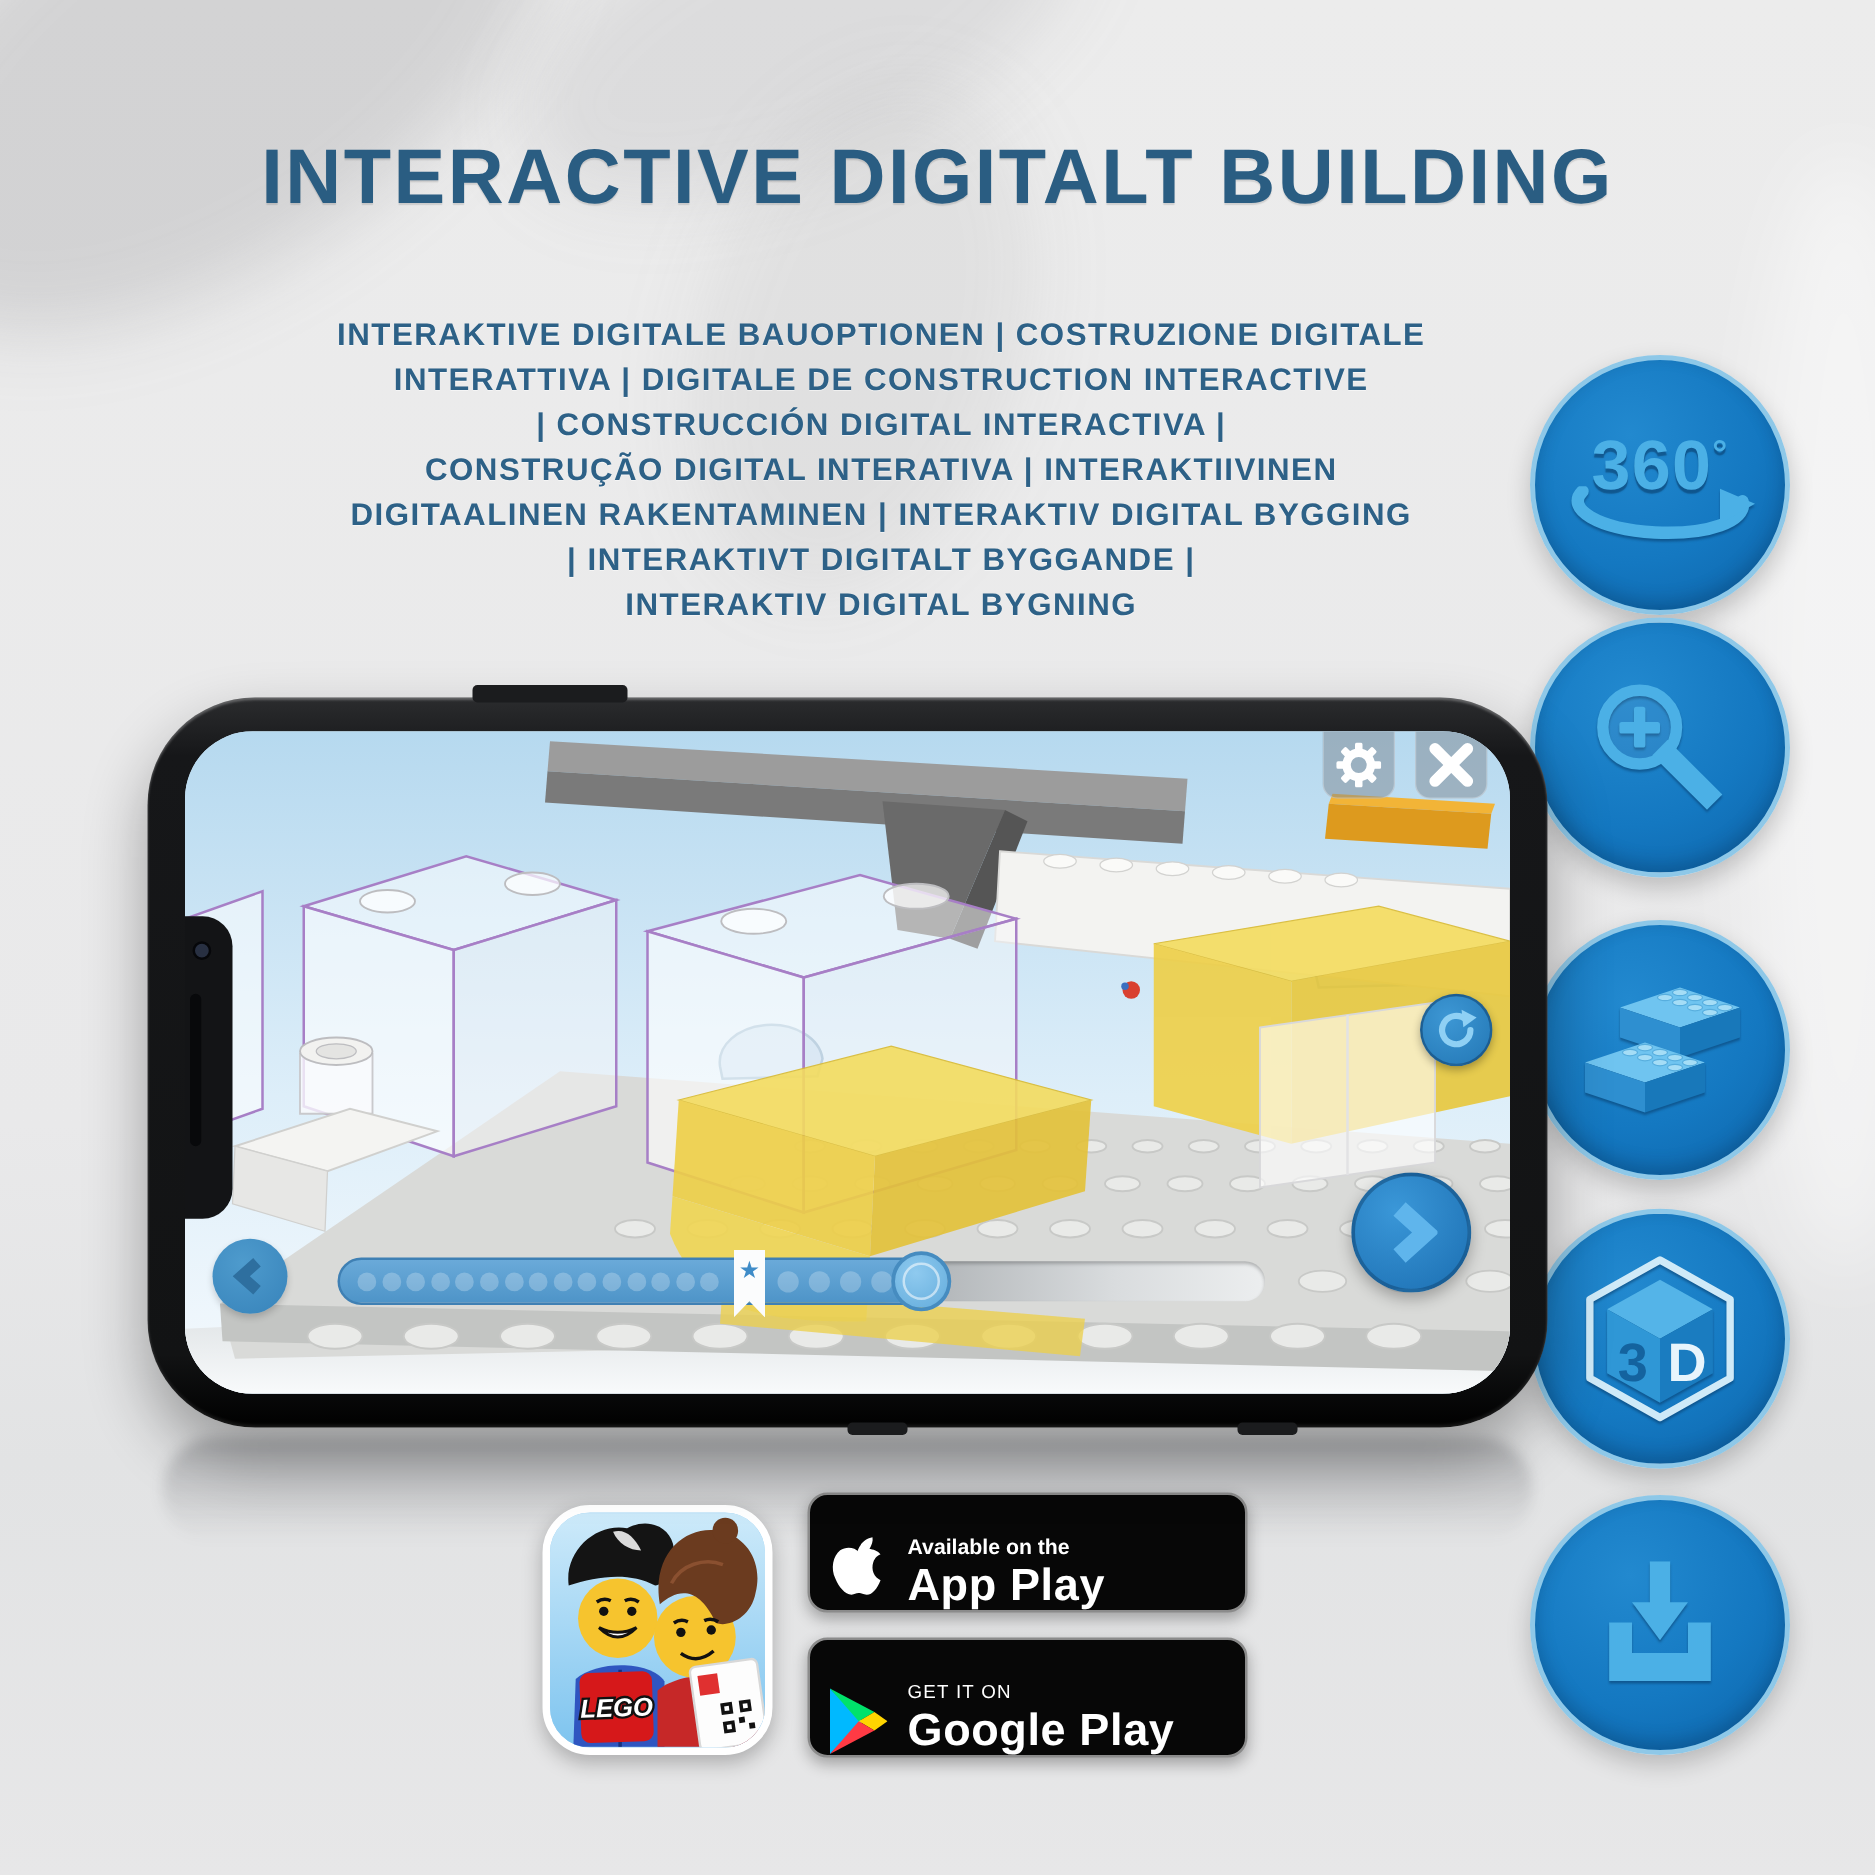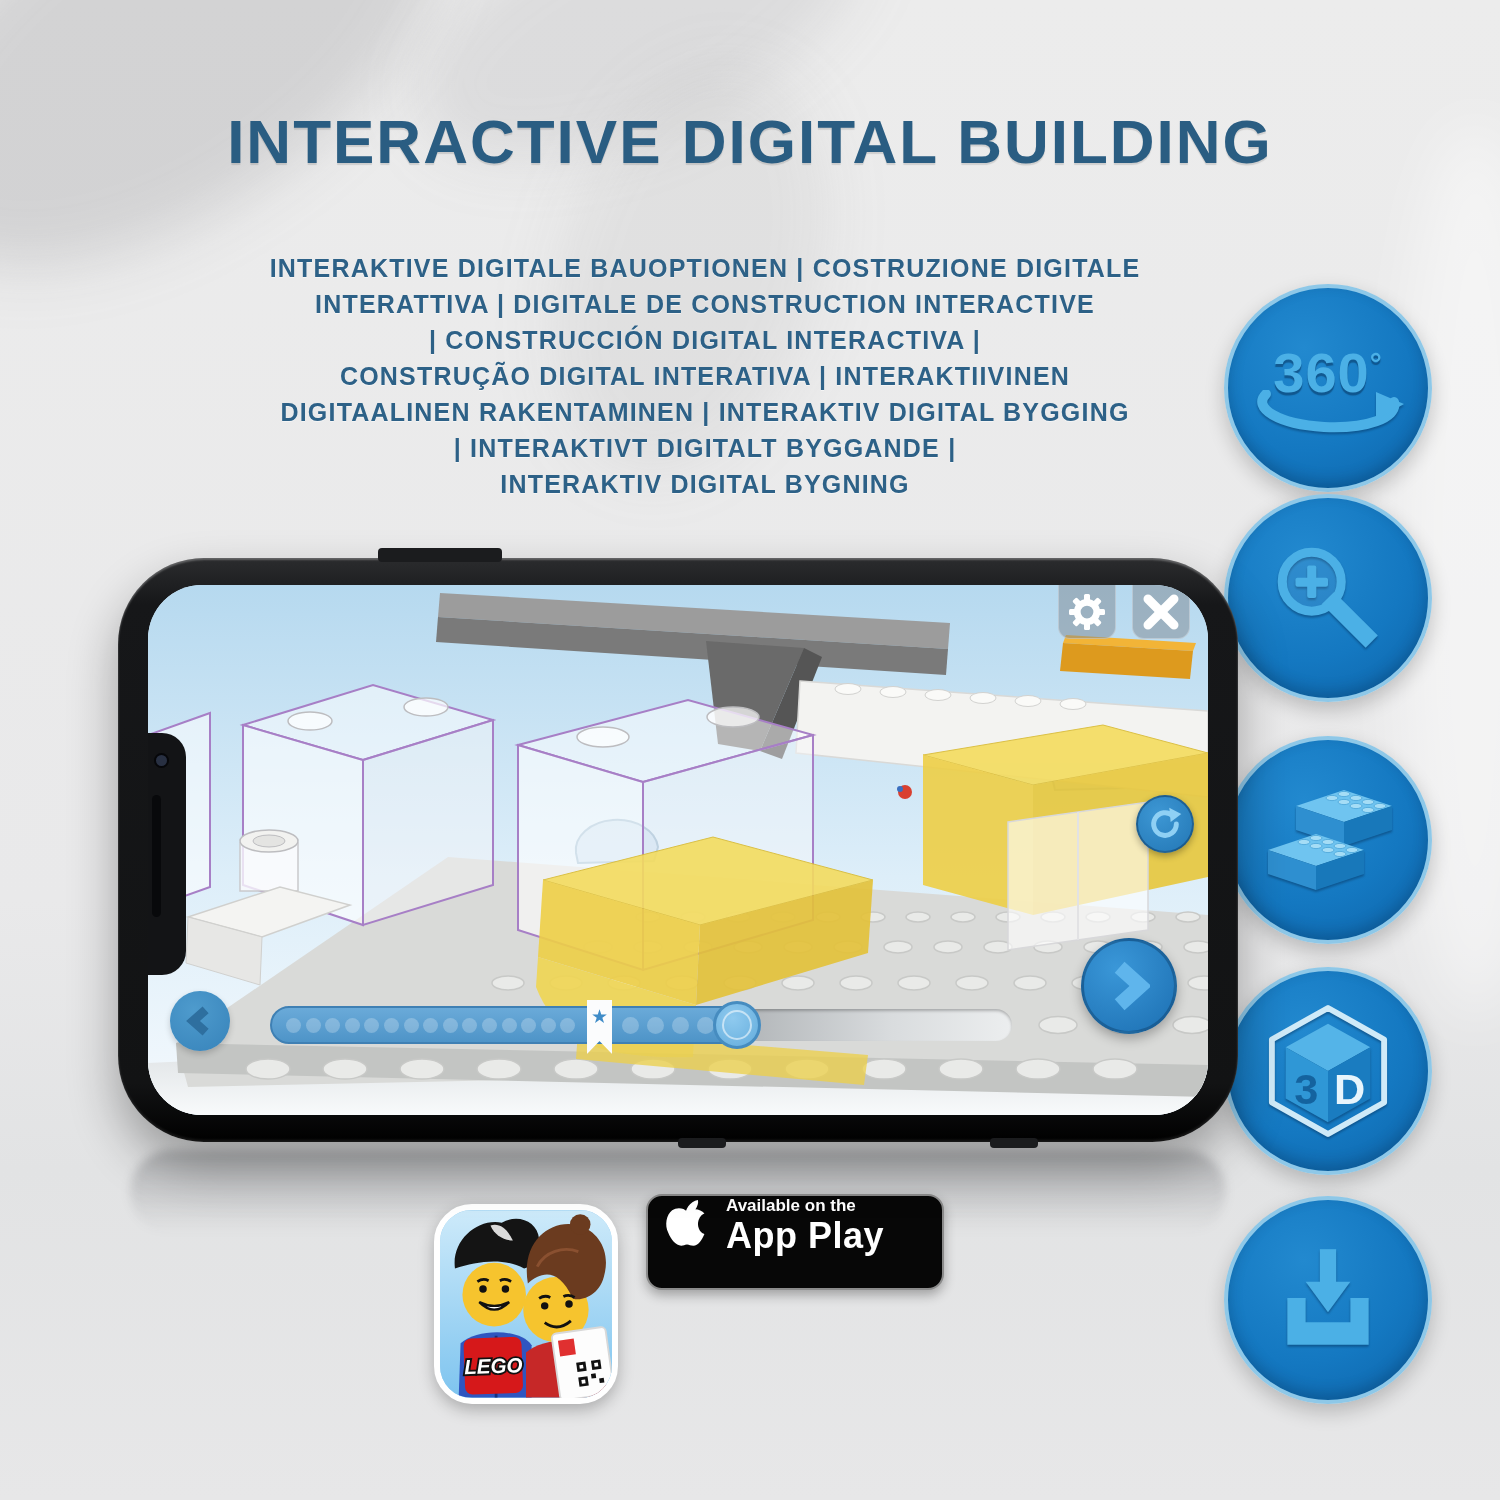--- a/index.html
+++ b/index.html
@@ -86,41 +86,41 @@
     background:linear-gradient(90deg,#b2b6b9 0%,#d9dcde 55%,#eceeef 100%);
     box-shadow:inset 0 2px 3px rgba(0,0,0,.25);z-index:7;}
 
   .phone-reflection{position:absolute;left:130px;top:1150px;width:1096px;height:84px;border-radius:44px;
     background:linear-gradient(180deg,rgba(50,52,58,.26),rgba(50,52,58,0));filter:blur(5px);z-index:1;}
 
   
   .lego-app-icon{position:absolute;left:434px;top:1204px;width:184px;height:200px;border-radius:38px;
     border:6px solid #fff;box-sizing:border-box;overflow:hidden;z-index:4;
     box-shadow:0 6px 16px rgba(0,0,0,.25);background:#9ed2f2;}
-  .badge{position:absolute;left:646px;width:298px;height:96px;border-radius:16px;background:#070707;
-    border:2px solid #8b8b8b;box-sizing:border-box;display:flex;align-items:flex-start;z-index:4;
+  .badge{position:absolute;left:646px;width:352px;height:96px;border-radius:16px;background:#070707;
+    border:2px solid #8b8b8b;box-sizing:border-box;display:flex;align-items:flex-end;z-index:4;
     box-shadow:0 5px 12px rgba(0,0,0,.3);color:#fff;}
   .badge.appstore{top:1194px;}
   .badge.gplay{top:1310px;}
   .badge .blogo{width:78px;display:flex;align-items:center;justify-content:center;}
   .badge .btxt{display:flex;flex-direction:column;justify-content:center;}
   .btxt .l1{font-size:17px;font-weight:700;line-height:20px;}
   .btxt .l1.caps{font-size:15px;letter-spacing:1px;font-weight:400;}
   .btxt .l2{font-size:36px;font-weight:700;line-height:40px;letter-spacing:.5px;}
 </style>
 </head>
 <body>
 
 <div class="stage">
   <div class="streak s1"></div>
   <div class="streak s2"></div>
   <div class="streak s3"></div>
   <div class="streak s4"></div>
 
-  <div class="title">INTERACTIVE DIGITAL BUILDING</div>
+  <div class="title">INTERACTIVE DIGITALT BUILDING</div>
 
   <div class="subtitle">
     <div>INTERAKTIVE DIGITALE BAUOPTIONEN | COSTRUZIONE DIGITALE</div>
     <div>INTERATTIVA | DIGITALE DE CONSTRUCTION INTERACTIVE</div>
     <div>| CONSTRUCCIÓN DIGITAL INTERACTIVA |</div>
     <div>CONSTRUÇÃO DIGITAL INTERATIVA | INTERAKTIIVINEN</div>
     <div>DIGITAALINEN RAKENTAMINEN | INTERAKTIV DIGITAL BYGGING</div>
     <div>| INTERAKTIVT DIGITALT BYGGANDE |</div>
     <div>INTERAKTIV DIGITAL BYGNING</div>
   </div>
@@ -517,13 +517,27 @@
         <path d="M53,13 C56,8 58,3 57,-2 C51,-1 45,3 42,8 C39,12 37,18 38,23 C44,23 50,18 53,13 Z" fill="#fff" transform="translate(0,8)"></path>
         <path d="M40,24 C35,18 24,17 17,22 C8,29 5,45 11,57 C15,67 23,77 31,77 C35,77 36,75 40,75 C44,75 45,77 50,77 C57,77 63,69 67,59 C59,56 55,46 58,37 C60,31 64,28 67,27 C62,21 51,18 44,23 C42,24 41,24 40,24 Z" fill="#fff"></path>
       </svg>
     </div>
     <div class="btxt">
       <span class="l1">Available on the</span>
       <span class="l2">App Play</span>
     </div>
   </div>
 
+  <div class="badge gplay">
+    <div class="blogo">
+      <svg width="46" height="54" viewBox="0 0 88 100">
+        <polygon points="0,0 0,100 50,50" fill="#00b9ff"></polygon>
+        <polygon points="0,0 68,36 44,50" fill="#00e26b"></polygon>
+        <polygon points="44,50 68,36 88,50 68,64" fill="#ffd500"></polygon>
+        <polygon points="0,100 68,64 44,50" fill="#ff3a44"></polygon>
+      </svg>
+    </div>
+    <div class="btxt">
+      <span class="l1 caps">GET IT ON</span>
+      <span class="l2">Google Play</span>
+    </div>
+  </div>
 </div>
 
 </body></html>

